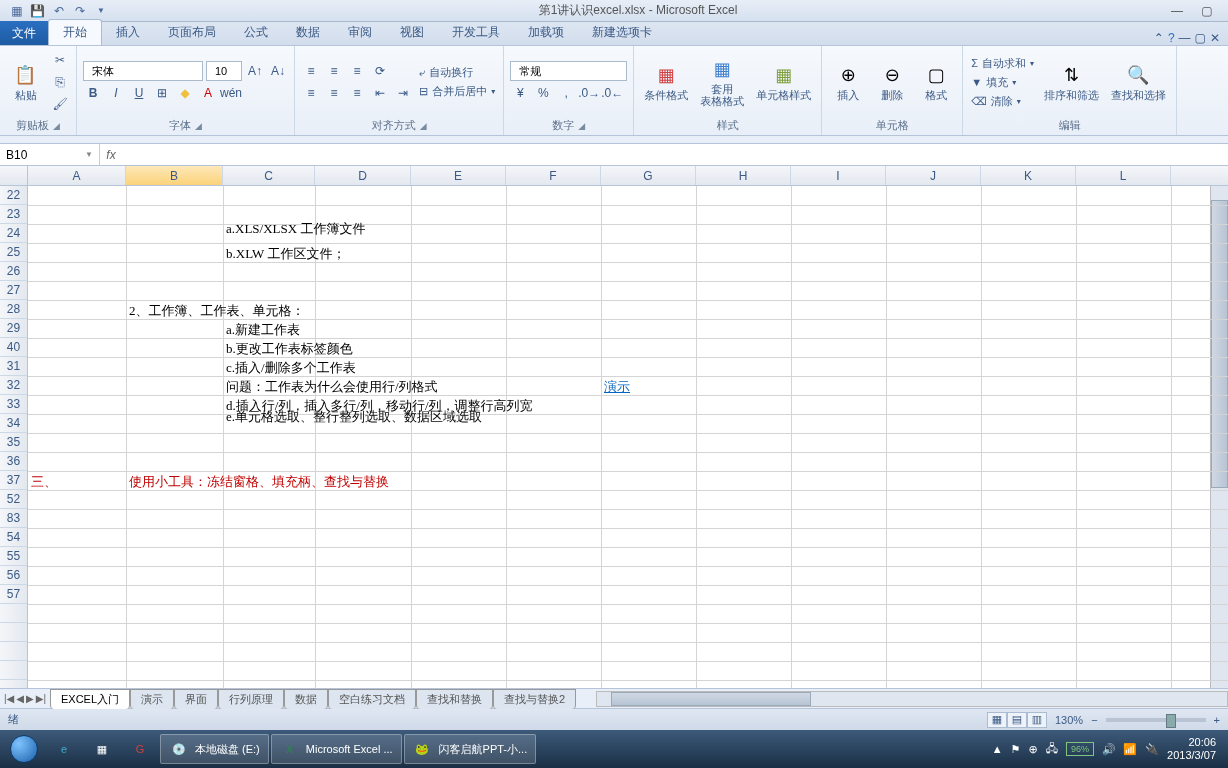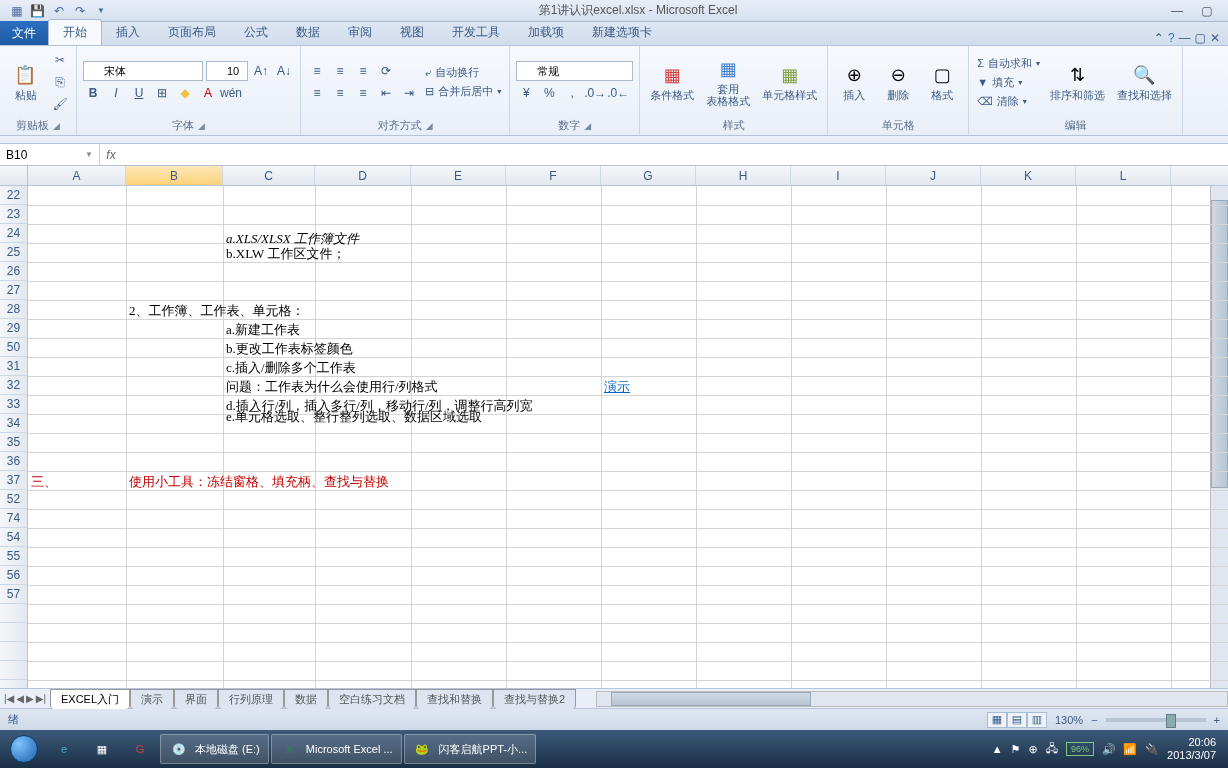--- a/index.html
+++ b/index.html
@@ -24,21 +24,21 @@
 .ribbon { height: 90px; background: linear-gradient(#f6f9fd, #e9eff8); border-bottom: 1px solid #b5c4d8; display: flex; }
 .group { border-right: 1px solid #cdd8e6; display: flex; flex-direction: column; padding: 2px 6px 0; }
 .group-body { flex: 1; display: flex; align-items: center; gap: 4px; }
 .group-label { text-align: center; font-size: 11px; color: #5a6f8a; padding: 2px 0; display: flex; justify-content: center; align-items: center; gap: 4px; }
 .group-label .dlauncher { font-size: 9px; color: #7a8ba0; cursor: pointer; }
 .big-btn { display: flex; flex-direction: column; align-items: center; justify-content: center; padding: 2px 4px; cursor: pointer; min-width: 40px; }
 .big-btn .ico { width: 24px; height: 24px; display: flex; align-items: center; justify-content: center; font-size: 18px; }
 .big-btn .lbl { font-size: 11px; color: #3b5a85; text-align: center; line-height: 12px; margin-top: 2px; }
 .stack { display: flex; flex-direction: column; gap: 2px; }
 .row { display: flex; align-items: center; gap: 3px; }
-.combo { border: 1px solid #abc; background: #fff; height: 20px; padding: 0 20px; font-size: 11px; display: flex; align-items: center; }
+.combo { border: 1px solid #abc; background: #fff; height: 20px; padding: 0 8px; font-size: 11px; display: flex; align-items: center; }
 .sm-btn { width: 20px; height: 20px; display: flex; align-items: center; justify-content: center; cursor: pointer; color: #3b5a85; font-size: 12px; }
 .sm-btn.b { font-weight: bold; } .sm-btn.i { font-style: italic; } .sm-btn.u { text-decoration: underline; }
 .menu-item { display: flex; align-items: center; gap: 4px; font-size: 11px; color: #3b5a85; cursor: pointer; padding: 1px 2px; }
 
 
 .formula-bar { height: 22px; border-bottom: 1px solid #b5c4d8; display: flex; align-items: center; background: #fff; }
 .name-box { width: 100px; border-right: 1px solid #ccc; padding: 0 6px; font-size: 12px; height: 100%; display: flex; align-items: center; justify-content: space-between; }
 .fx-btn { width: 22px; text-align: center; color: #666; font-style: italic; cursor: pointer; }
 .formula-input { flex: 1; padding: 0 6px; }
 
@@ -338,30 +338,30 @@
   <div class="grid-body">
     <div class="row-headers" id="row-hdrs">
         <div class="row-hdr">22</div>
         <div class="row-hdr">23</div>
         <div class="row-hdr">24</div>
         <div class="row-hdr">25</div>
         <div class="row-hdr">26</div>
         <div class="row-hdr">27</div>
         <div class="row-hdr">28</div>
         <div class="row-hdr">29</div>
-        <div class="row-hdr">50</div>
+        <div class="row-hdr">40</div>
         <div class="row-hdr">31</div>
         <div class="row-hdr">32</div>
         <div class="row-hdr">33</div>
         <div class="row-hdr">34</div>
         <div class="row-hdr">35</div>
         <div class="row-hdr">36</div>
         <div class="row-hdr">37</div>
         <div class="row-hdr">52</div>
-        <div class="row-hdr">74</div>
+        <div class="row-hdr">83</div>
         <div class="row-hdr">54</div>
         <div class="row-hdr">55</div>
         <div class="row-hdr">56</div>
         <div class="row-hdr">57</div>
         <div class="row-hdr"></div>
         <div class="row-hdr"></div>
         <div class="row-hdr"></div>
         <div class="row-hdr"></div>
         <div class="row-hdr"></div>
       </div>
@@ -400,21 +400,21 @@
         <div class="gridline-h" style="top: 323px;"></div>
         <div class="gridline-h" style="top: 342px;"></div>
         <div class="gridline-h" style="top: 361px;"></div>
         <div class="gridline-h" style="top: 380px;"></div>
         <div class="gridline-h" style="top: 399px;"></div>
         <div class="gridline-h" style="top: 418px;"></div>
         <div class="gridline-h" style="top: 437px;"></div>
         <div class="gridline-h" style="top: 456px;"></div>
         <div class="gridline-h" style="top: 475px;"></div>
         <div class="gridline-h" style="top: 494px;"></div>
-        <div class="cell-text" style="left: 195px; top: 42px; font-style: italic;">a.XLS/XLSX  工作簿文件</div>
+        <div class="cell-text" style="left: 195px; top: 32px;">a.XLS/XLSX  工作簿文件</div>
         <div class="cell-text" style="left: 195px; top: 57px;">b.XLW  工作区文件；</div>
         <div class="cell-text" style="left: 98px; top: 114px;">2、工作簿、工作表、单元格：</div>
         <div class="cell-text" style="left: 195px; top: 133px;">a.新建工作表</div>
         <div class="cell-text" style="left: 195px; top: 152px;">b.更改工作表标签颜色</div>
         <div class="cell-text" style="left: 195px; top: 171px;">c.插入/删除多个工作表</div>
         <div class="cell-text" style="left: 195px; top: 190px;">   问题：工作表为什么会使用行/列格式</div>
         <div class="cell-text link" style="left: 573px; top: 190px;">演示</div>
         <div class="cell-text" style="left: 195px; top: 209px;">d.插入行/列，插入多行/列，移动行/列，调整行高列宽</div>
         <div class="cell-text" style="left: 195px; top: 220px;">e.单元格选取、整行整列选取、数据区域选取</div>
         <div class="cell-text red" style="left: 0px; top: 285px;">三、</div>

